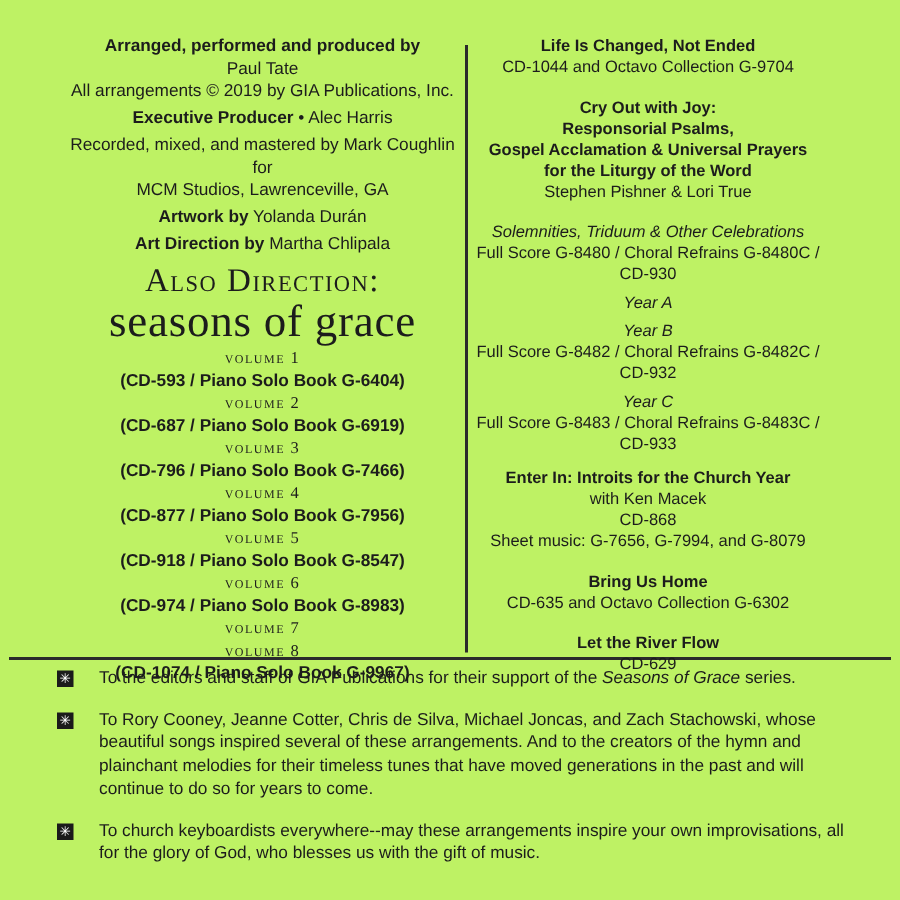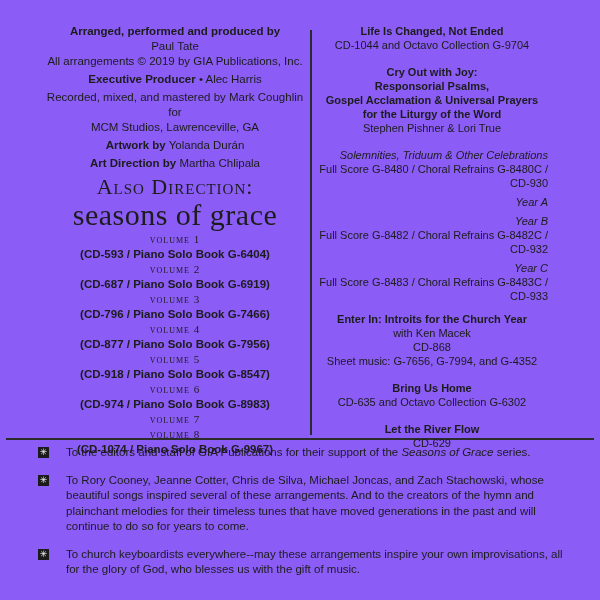--- a/index.html
+++ b/index.html
@@ -1,18 +1,18 @@
 <!DOCTYPE html>
 <html><head>
 <meta charset="utf-8">
 <style>
   * { margin:0; padding:0; box-sizing:border-box; }
   body { background:#ffffff; }
   .page {
-    width:600px; height:600px; background:#8b5cf6; color:#1c1c1c;
+    width:600px; height:600px; background:#bef264; color:#1c1c1c;
     font-family:"Liberation Sans", sans-serif; position:relative; overflow:hidden;
   }
   
   .top { display:flex; height:438px; }
   .col-left  { width:310px; padding:24px 0 0 40px; text-align:center; font-size:11.5px; line-height:15px; }
   .col-right { width:242px; padding:24px 4px 0 6px; text-align:center; font-size:11px; line-height:14px; }
   .divider { position:absolute; left:310px; top:30px; width:1.5px; height:405px; background:#2b2b2b; }
 
   .credit-block { margin-bottom:3px; }
   .b { font-weight:bold; }
@@ -28,21 +28,21 @@
   .volumes { margin-top:2px; }
   .volume-name {
     font-family:"Liberation Serif", serif; font-variant:small-caps;
     font-size:11px; line-height:15px; letter-spacing:1px;
   }
   .volume-detail { font-weight:bold; font-size:11.5px; line-height:15px; }
 
   .entry { margin-bottom:13px; }
   .entry-title { font-weight:bold; }
   .editions { margin-bottom:9px; }
-  .edition { margin-bottom:5px;text-align:right; }
+  .edition { margin-bottom:5px; }
   .edition-label { font-style:italic; }
 
   
   .rule { height:2px; background:#2b2b2b; margin:0 6px; }
   .gratitude { padding:5px 22px 0 38px; }
   .gratitude-heading {
     font-family:"Liberation Serif", serif; font-variant:small-caps;
     font-size:26px; line-height:28px; letter-spacing:0.5px; margin-bottom:5px;
   }
   .g-item { display:flex; margin-bottom:12px; font-size:11.5px; line-height:15.5px; }
@@ -149,21 +149,21 @@
         <div class="edition">
           <div class="edition-label">Year C</div>
           <div>Full Score G-8483 / Choral Refrains G-8483C / CD-933</div>
         </div>
       </div>
 
       <div class="entry">
         <div class="entry-title">Enter In: Introits for the Church Year</div>
         <div>with Ken Macek</div>
         <div>CD-868</div>
-        <div>Sheet music: G-7656, G-7994, and G-4352</div>
+        <div>Sheet music: G-7656, G-7994, and G-8079</div>
       </div>
 
       <div class="entry">
         <div class="entry-title">Bring Us Home</div>
         <div>CD-635 and Octavo Collection G-6302</div>
       </div>
 
       <div class="entry">
         <div class="entry-title">Let the River Flow</div>
         <div>CD-629</div>

